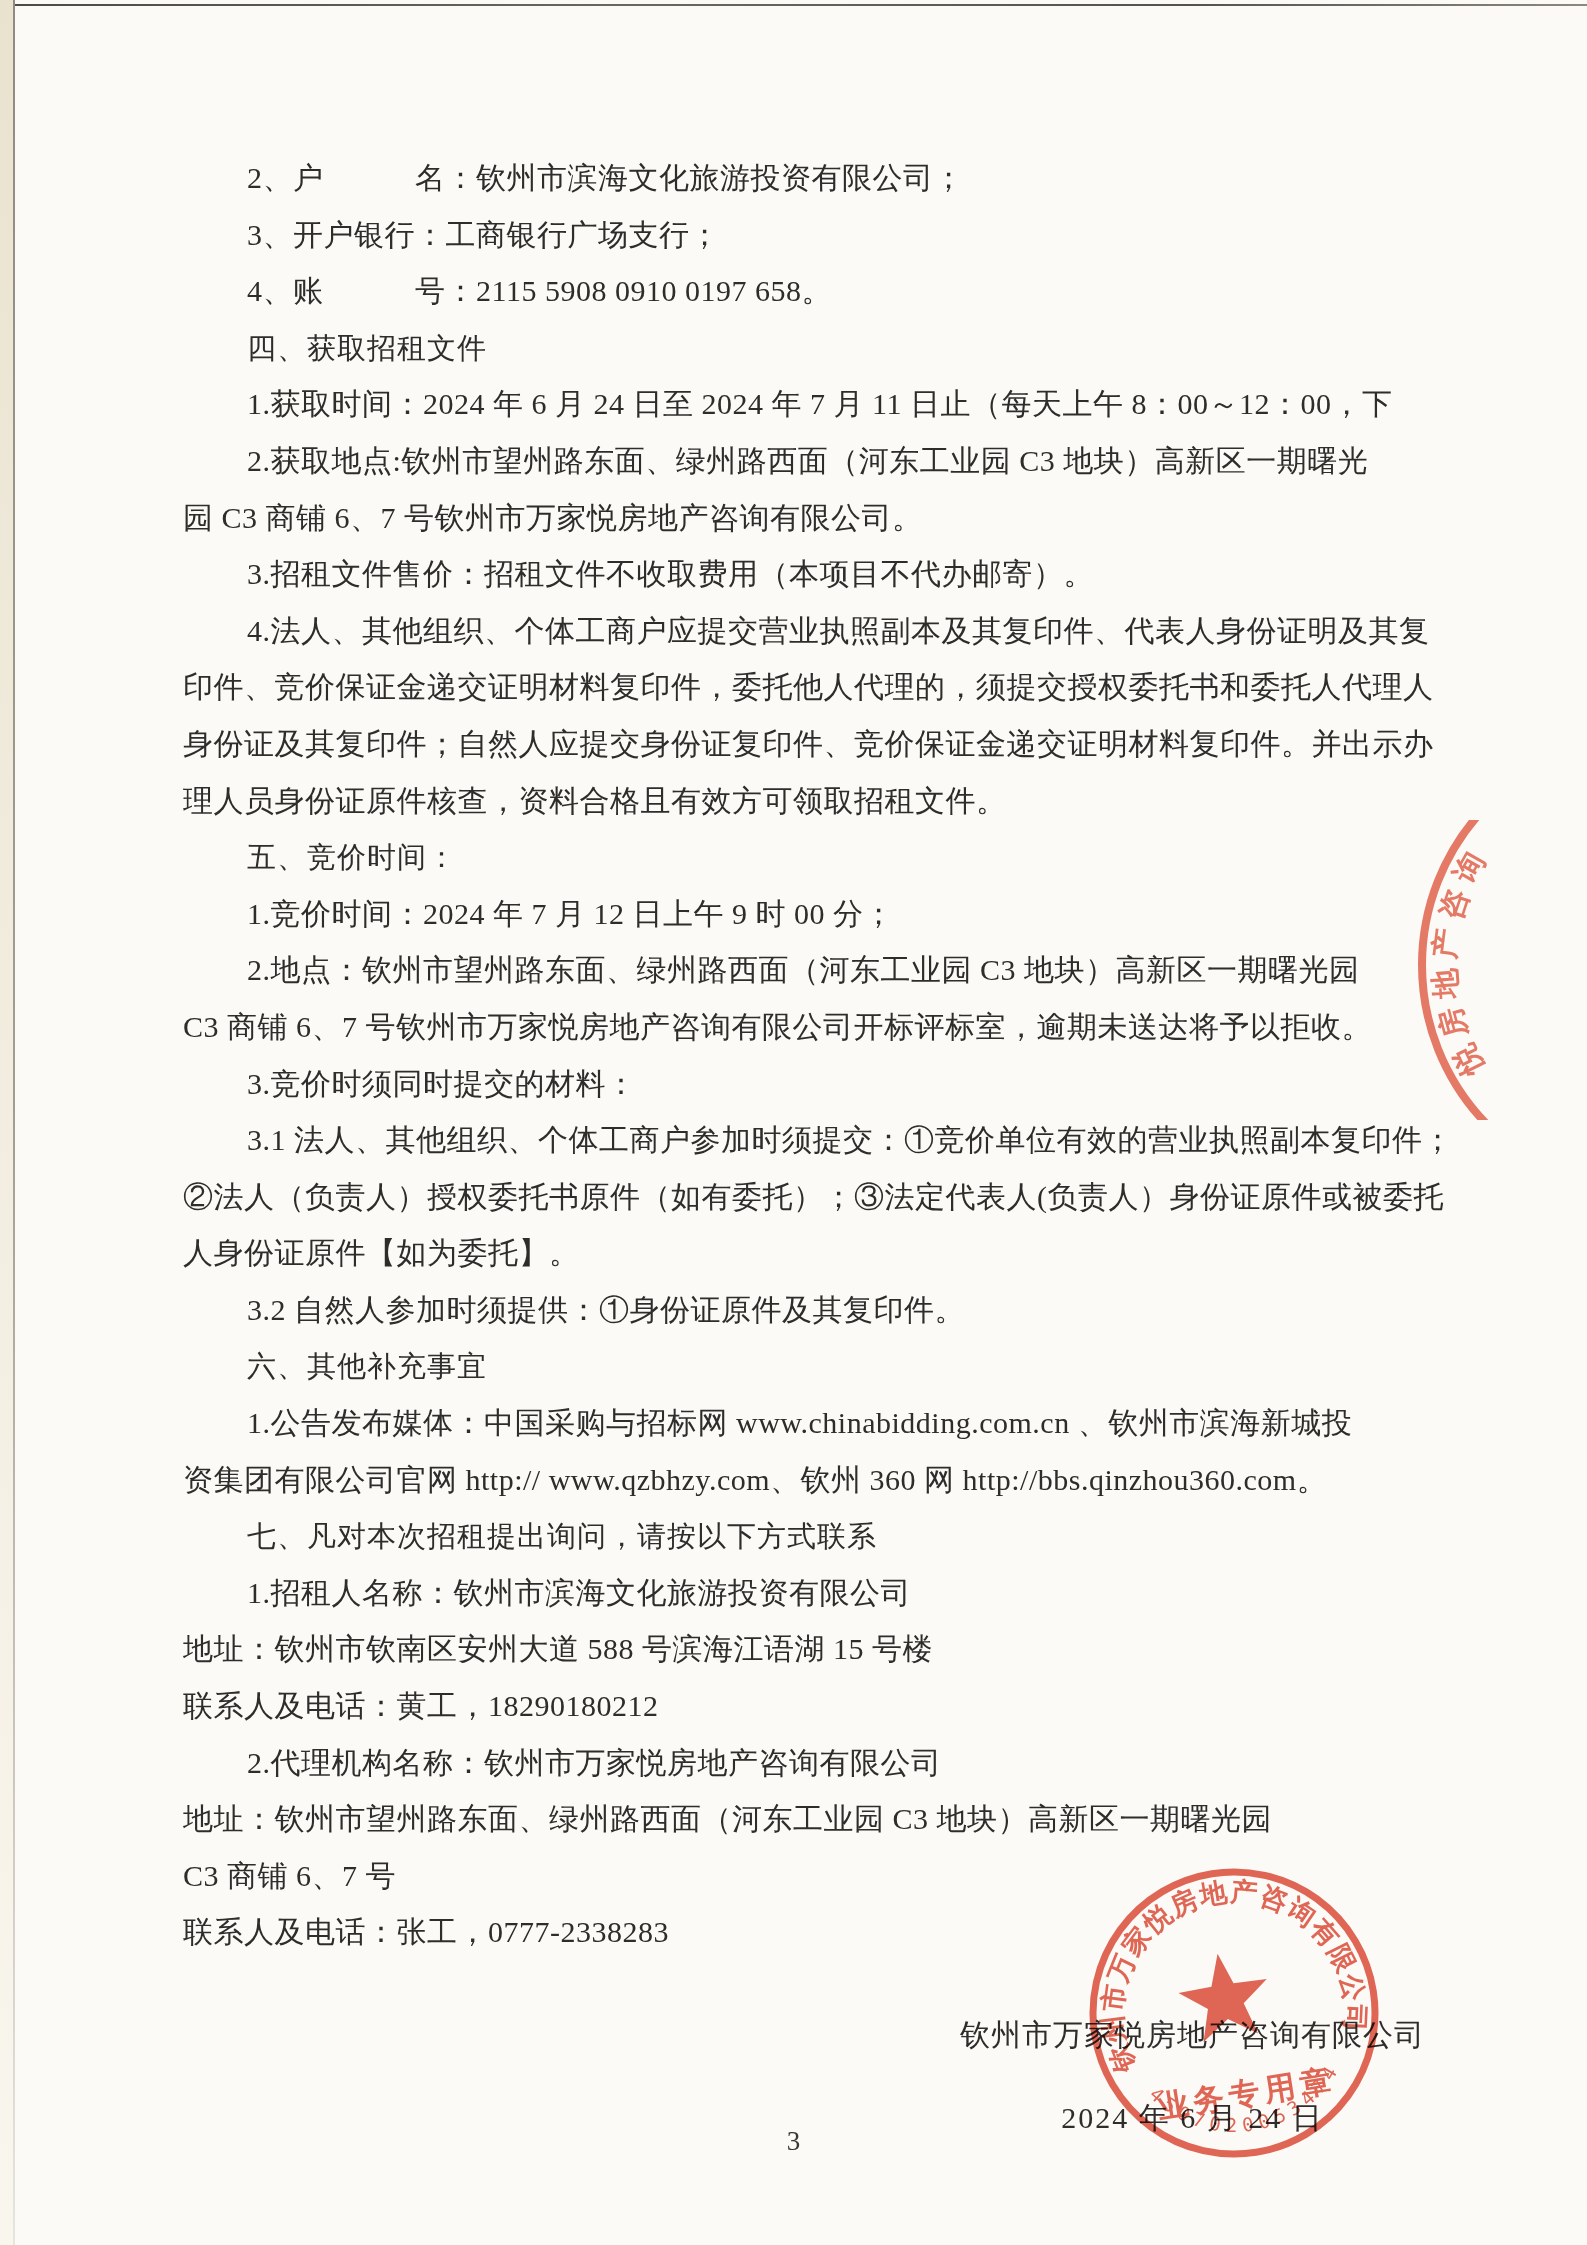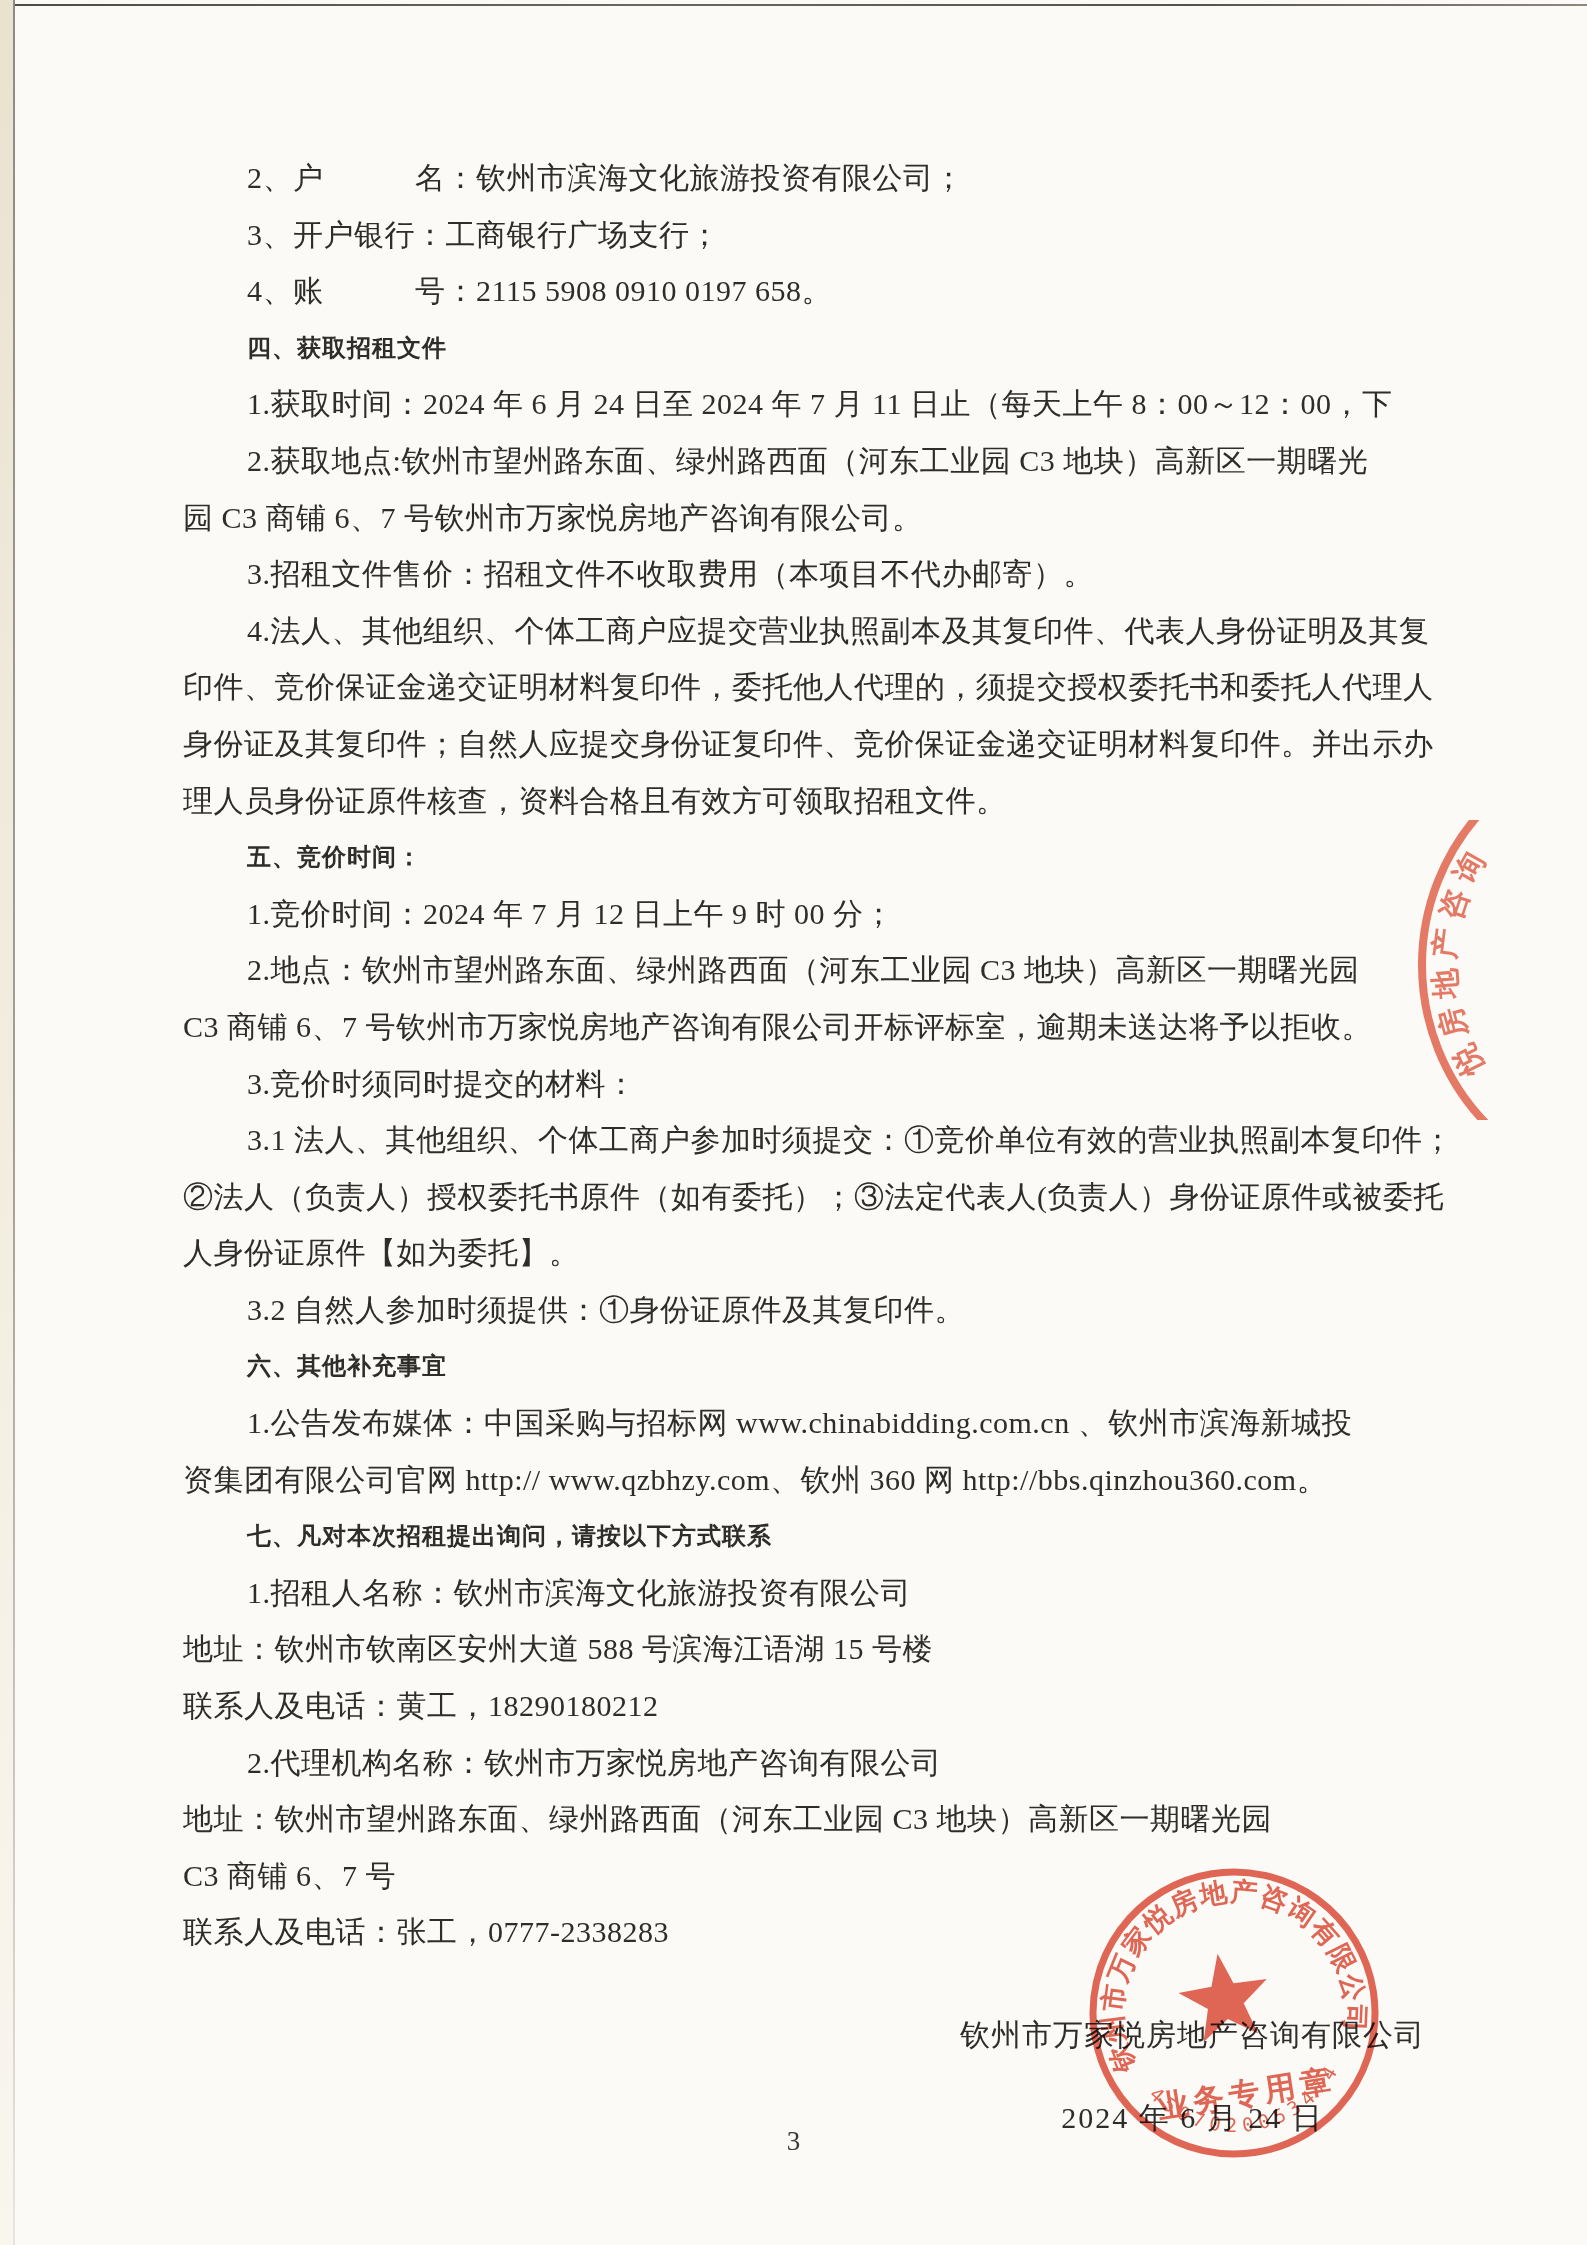--- a/index.html
+++ b/index.html
@@ -30,23 +30,23 @@
   .tline{
     white-space:nowrap;
     line-height:56.6px;
     font-size:30px;
     padding-left:183px;
     letter-spacing:.5px;
   }
   .tline.ind1{padding-left:247px;}
   .tline.ind2{}
   .tline.hd{
-    font-weight:700;
+    font-weight:400;
     font-family:"Liberation Sans","DejaVu Sans",sans-serif;
-    font-size:24px;
+    font-size:29px;
     letter-spacing:1px;
   }
   .signature-block{
     position:absolute;left:945px;top:2012px;width:495px;
     text-align:center;
   }
   .signature-company{
     font-size:30px;line-height:46px;white-space:nowrap;letter-spacing:1px;
   }
   .signature-date{

